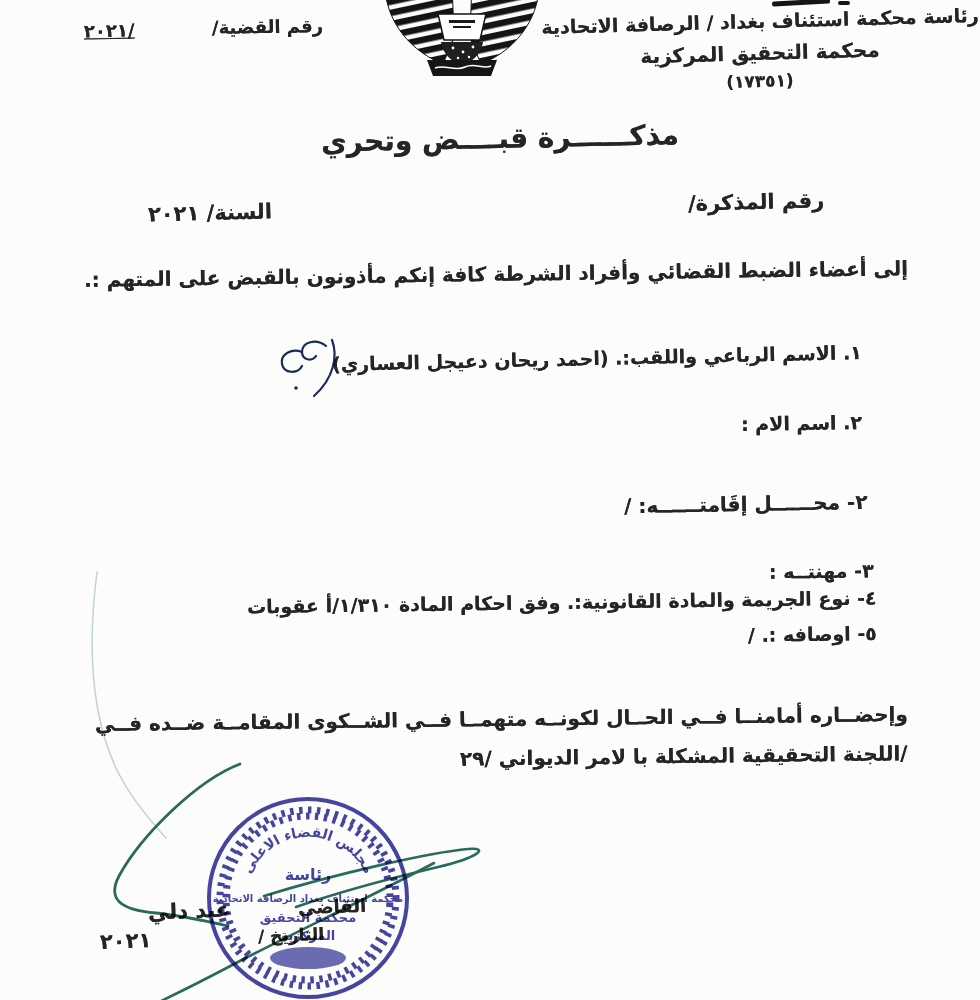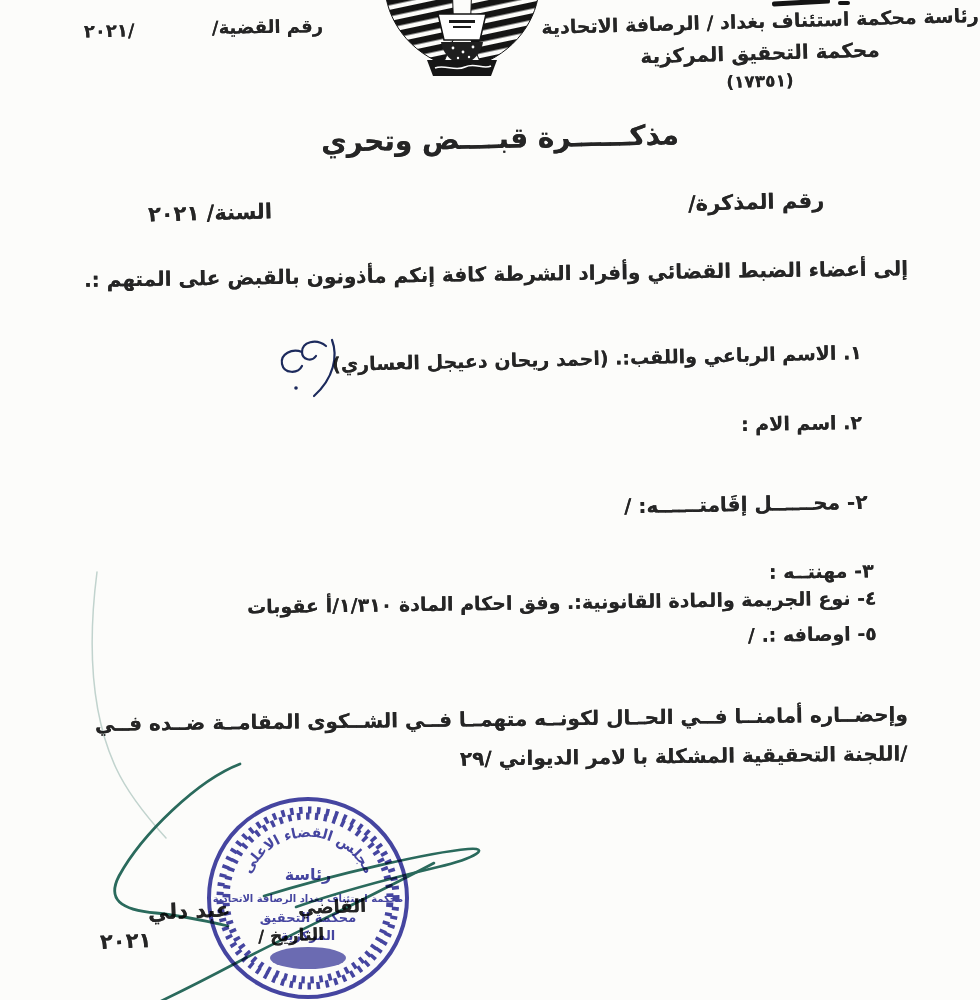--- a/index.html
+++ b/index.html
@@ -49,21 +49,21 @@
 
     <path d="M44 60 L114 60 L108 76 L50 76 Z" fill="#161616"></path>
     <path d="M52 68 C62 64, 72 72, 82 67 C92 62, 100 70, 108 66" fill="none" stroke="#fff" stroke-width="1.6"></path>
   </svg>
 
   <div class="t ctr" style="left:540px;top:10px;width:440px;font-size:19px;transform:rotate(-1.6deg);">رئاسة محكمة استئناف بغداد / الرصافة الاتحادية</div>
   <div class="t ctr" style="left:600px;top:41px;width:320px;font-size:20px;transform:rotate(-1.6deg);">محكمة التحقيق المركزية</div>
   <div class="t ctr" style="left:640px;top:71px;width:240px;font-size:17px;transform:rotate(-1.6deg);">(١٧٣٥١)</div>
 
   <div class="t" style="left:212px;top:16px;font-size:18px;transform:rotate(-1deg);">رقم القضية/</div>
-  <div class="t" style="left:84px;top:20px;font-size:18px;transform:rotate(-1deg);">/٢٠٢١</div>
+  <div class="t" style="left:84px;top:20px;font-size:18px;transform:rotate(-1deg);text-decoration:underline;">/٢٠٢١</div>
 
   <div class="t ctr" style="left:290px;top:122px;width:420px;font-size:28px;transform:rotate(-1.2deg);">مذكــــــرة قبــــض وتحري</div>
 
   <div class="t" style="left:688px;top:190px;font-size:21px;transform:rotate(-1.5deg);">رقم المذكرة/</div>
   <div class="t" style="left:148px;top:201px;font-size:21px;transform:rotate(-1.5deg);">السنة/ ٢٠٢١</div>
 
   <div class="t" style="right:72px;top:262px;font-size:20px;transform:rotate(-0.8deg);">إلى أعضاء الضبط القضائي وأفراد الشرطة كافة إنكم مأذونون بالقبض على المتهم :.</div>
 
   <div class="t" style="right:118px;top:347px;font-size:19px;transform:rotate(-1.3deg);">١. الاسم الرباعي واللقب:. (احمد ريحان دعيجل العساري)</div>
   <div class="t" style="right:118px;top:412px;font-size:19px;transform:rotate(-1deg);">٢. اسم الام :</div>

